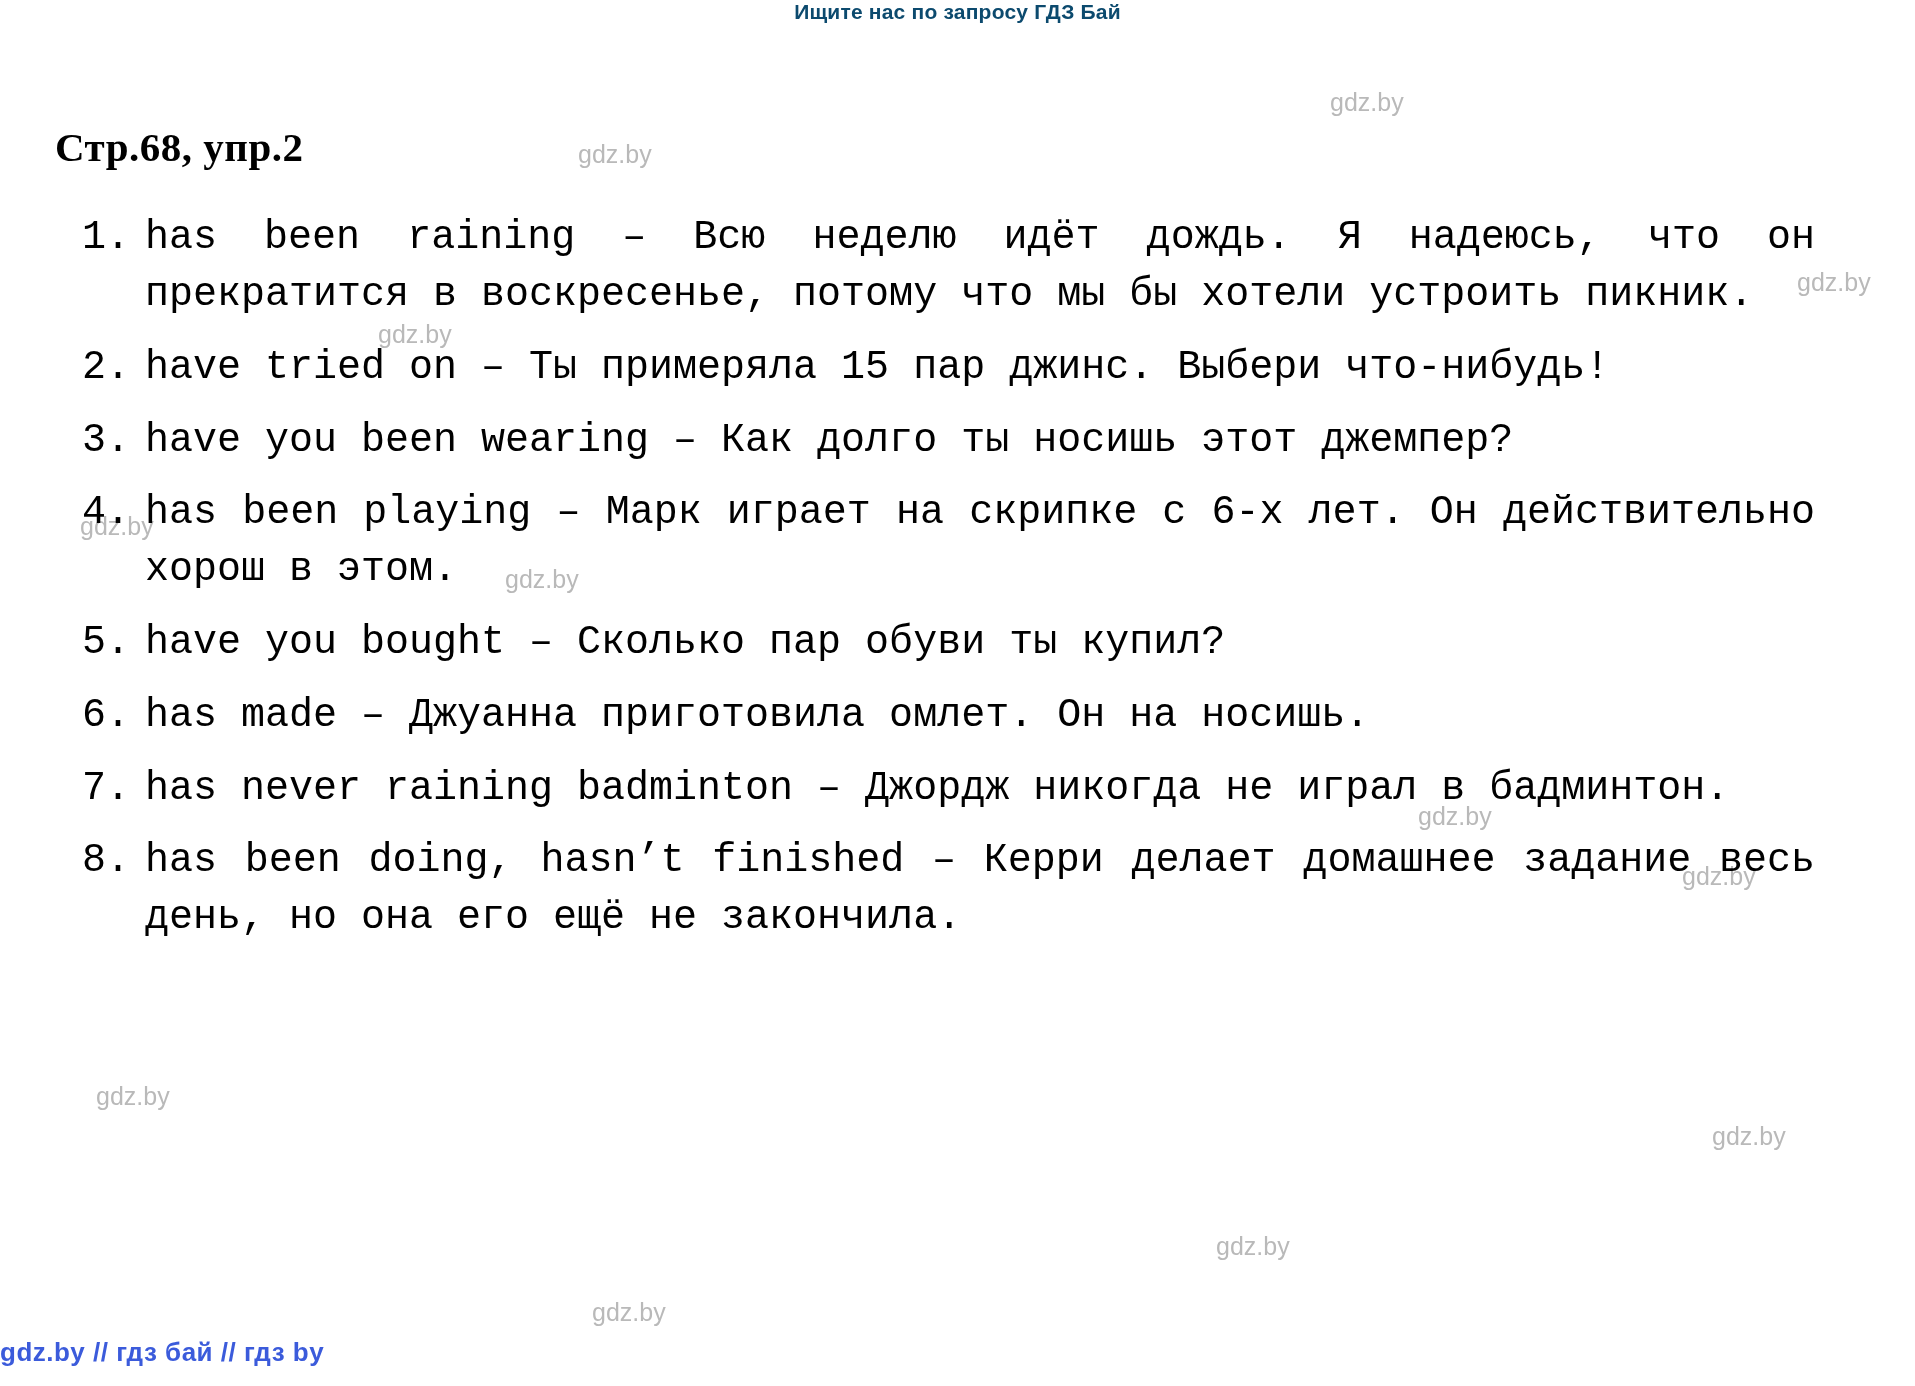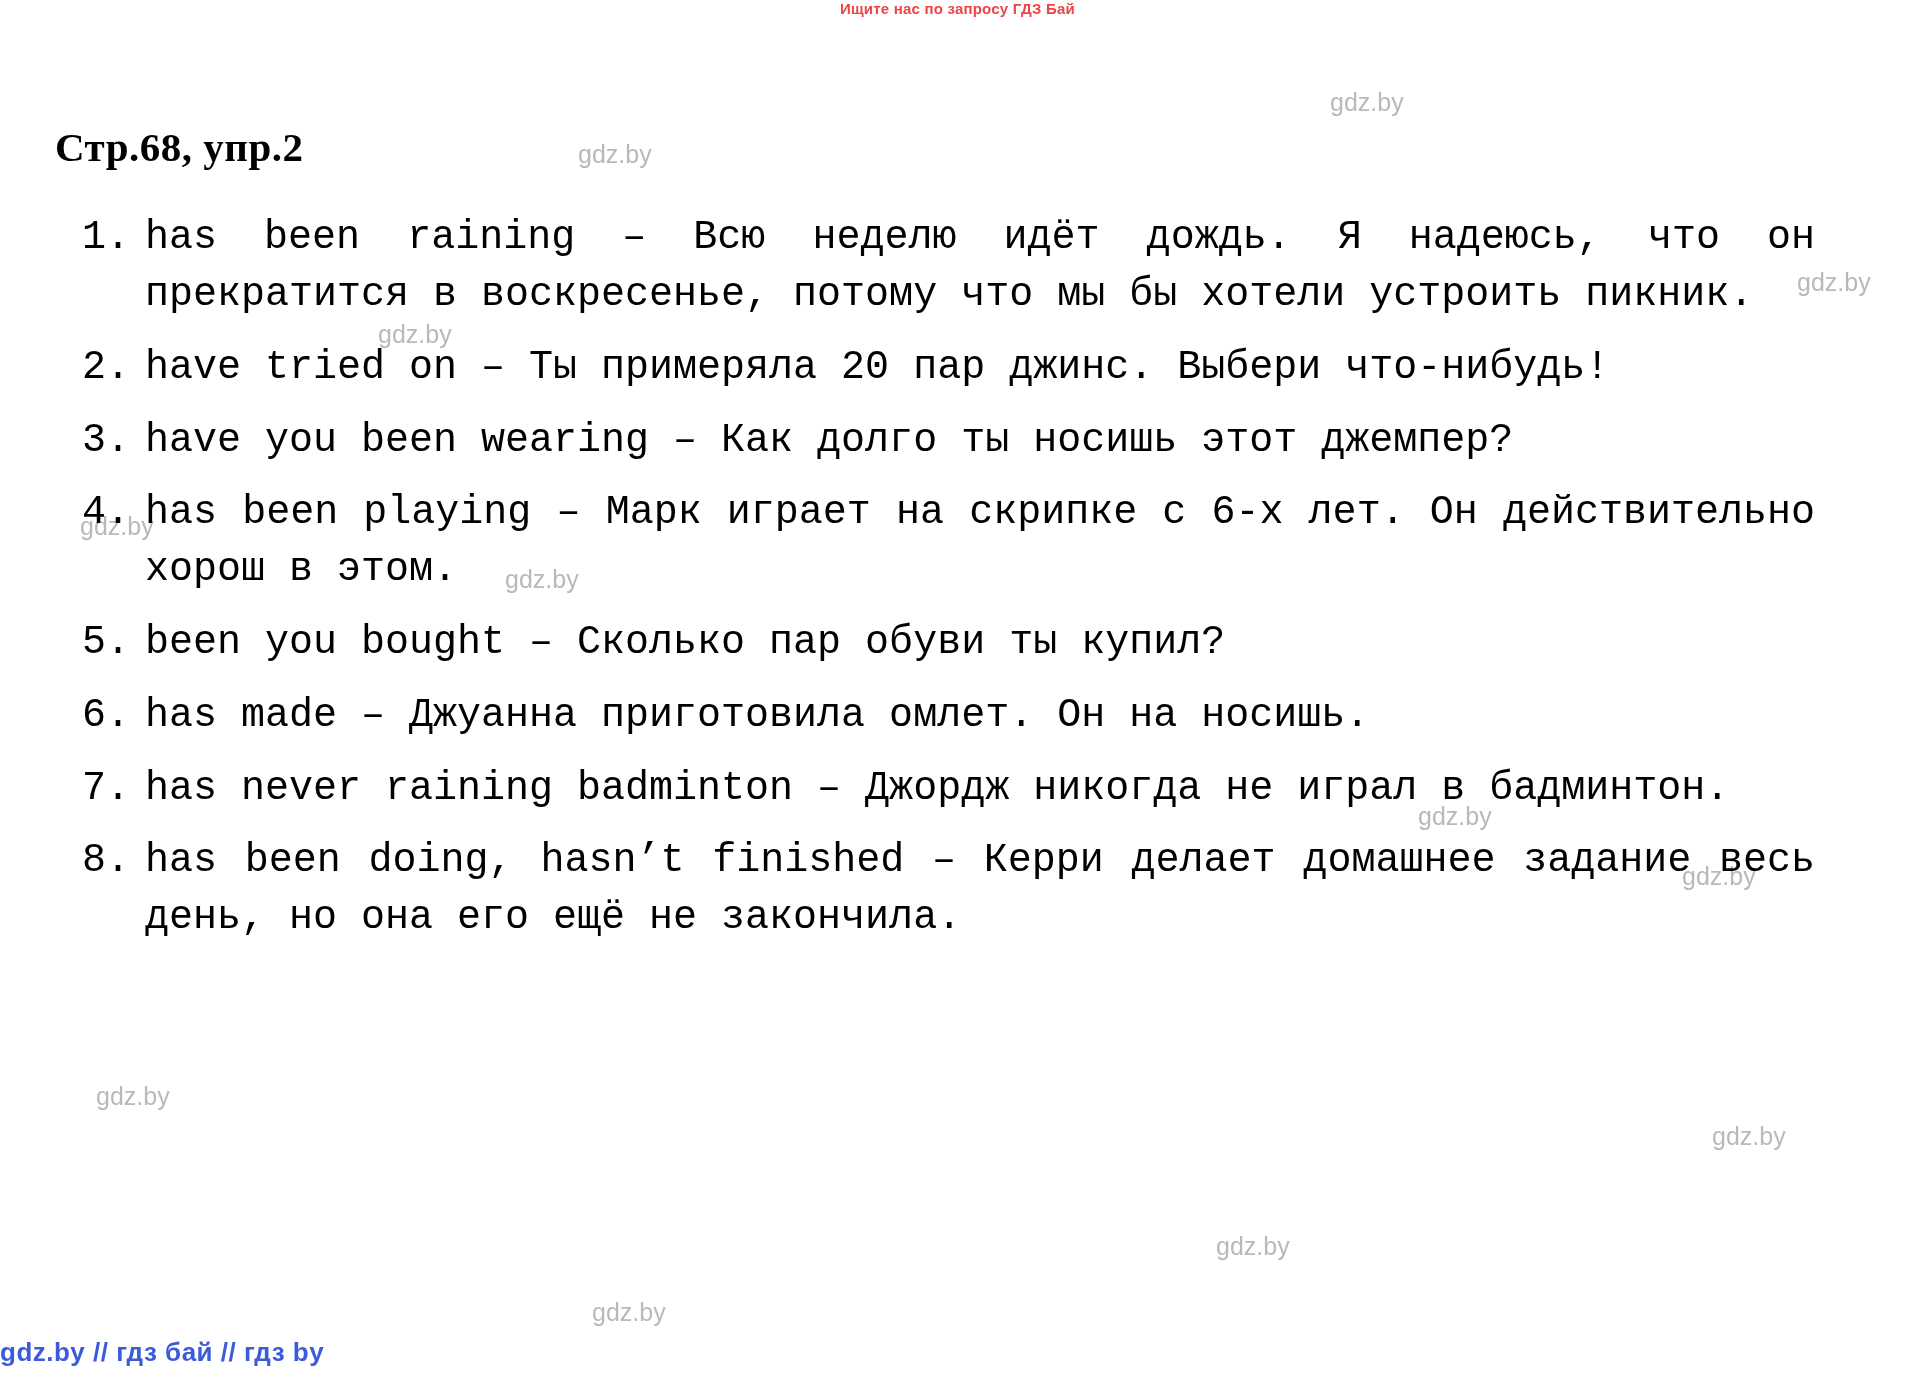--- a/index.html
+++ b/index.html
@@ -19,22 +19,22 @@
 
   
   .top-banner {
     position: absolute;
     top: 0px;
     left: 0;
     width: 100%;
     text-align: center;
     font-family: "Liberation Sans", sans-serif;
     font-weight: bold;
-    font-size: 15px;
-    color: #ef4444;
+    font-size: 21px;
+    color: #0c4a6e;
     letter-spacing: 0.2px;
   }
 
   
   .content {
     position: absolute;
     top: 124px;
     left: 55px;
     width: 1800px;
   }
@@ -142,24 +142,24 @@
   <span class="wm" style="left:592px; top:1298px;">gdz.by</span>
 </div>
 
 <div class="content">
 
   <h1 class="task-title">Стр.68, упр.2</h1>
 
 
   <ol class="answers">
     <li><span>has been raining – Всю неделю идёт дождь. Я надеюсь, что он прекратится в воскресенье, потому что мы бы хотели устроить пикник.</span></li>
-    <li class="no-justify"><span>have tried on – Ты примеряла 20 пар джинс. Выбери что-нибудь!</span></li>
+    <li class="no-justify"><span>have tried on – Ты примеряла 15 пар джинс. Выбери что-нибудь!</span></li>
     <li class="no-justify"><span>have you been wearing – Как долго ты носишь этот джемпер?</span></li>
     <li><span>has been playing – Марк играет на скрипке с 6-х лет. Он действительно хорош в этом.</span></li>
-    <li class="no-justify"><span>been you bought – Сколько пар обуви ты купил?</span></li>
+    <li class="no-justify"><span>have you bought – Сколько пар обуви ты купил?</span></li>
     <li class="no-justify"><span>has made – Джуанна приготовила омлет. Он на носишь.</span></li>
     <li><span>has never raining badminton – Джордж никогда не играл в бадминтон.</span></li>
     <li><span>has been doing, hasn’t finished – Керри делает домашнее задание весь день, но она его ещё не закончила.</span></li>
   </ol>
 </div>
 
 <div class="bottom-line">
   <span>gdz.by</span>
   <span class="sep">//</span>
   <span>гдз бай</span>

